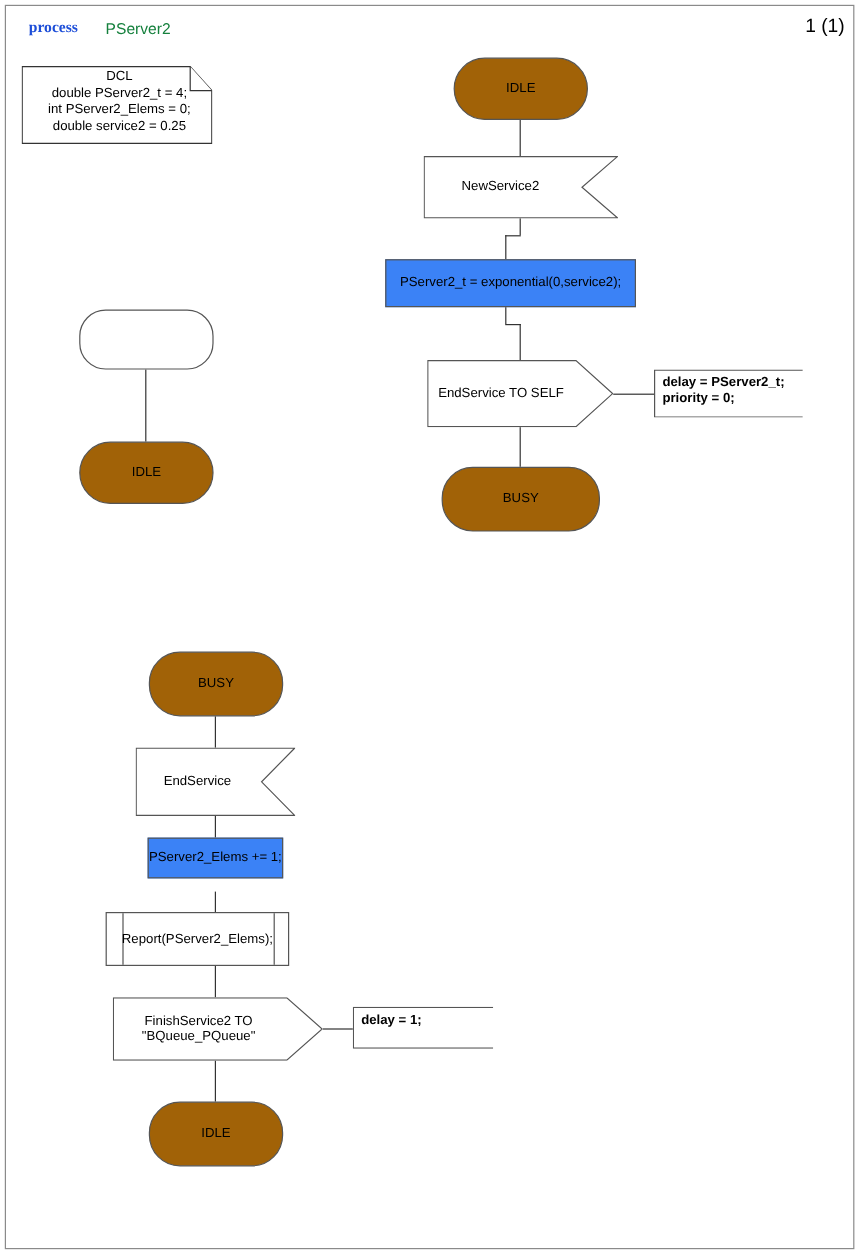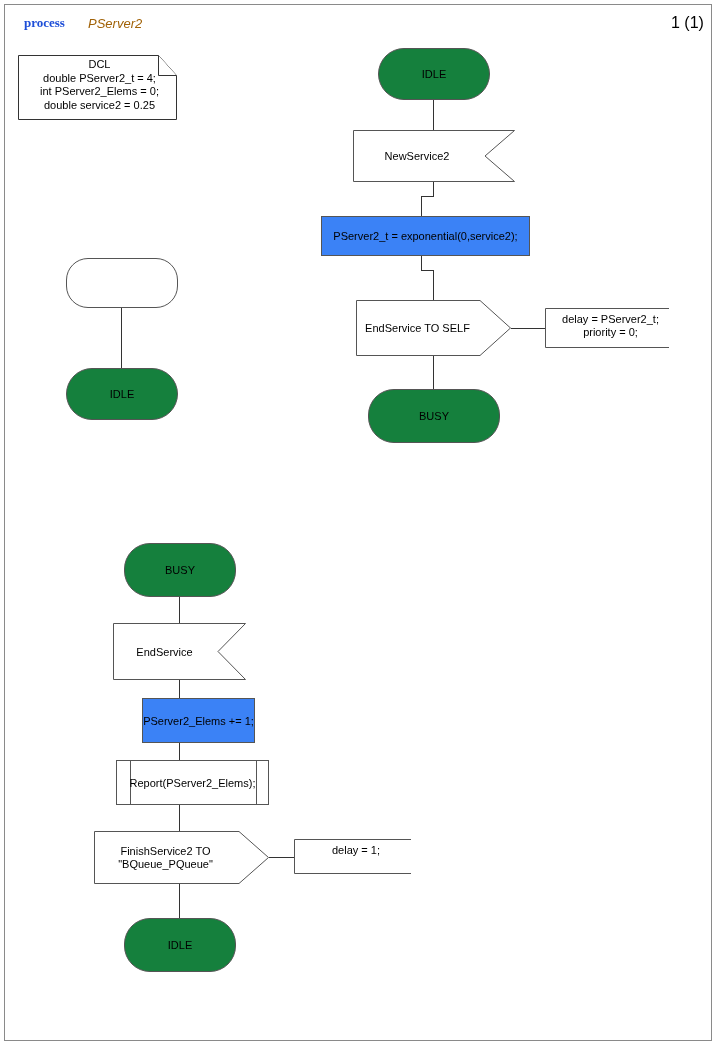--- a/index.html
+++ b/index.html
@@ -33,23 +33,22 @@
     position: absolute;
     font-family: "Liberation Serif", serif;
     font-weight: bold;
     font-size: 13px;
     color: #1d4ed8;
     white-space: nowrap;
   }
   .hdr-name {
     position: absolute;
     font-size: 13px;
-    color: #a16207;
+    color: #15803d;
     white-space: nowrap;
-    font-style: italic;
   }
   .page-num {
     position: absolute;
     font-size: 16px;
     color: #000;
     white-space: nowrap;
   }
 
   
   .sym {
@@ -65,21 +64,21 @@
     font-size: 11px;
     line-height: 13px;
     color: #000;
     white-space: pre-line;
   }
 
   
   .state {
     border: 1px solid #555;
     border-radius: 26px / 26px;
-    background: #15803d;
+    background: #a16207;
     text-decoration: underline;
   }
 
   
   .start-sym {
     border: 1px solid #555;
     border-radius: 22px;
     background: #fff;
   }
 
@@ -117,24 +116,25 @@
     stroke-width: 1;
   }
   .shape-path-dark {
     fill: #ffffff;
     stroke: #333333;
     stroke-width: 1;
   }
 
   
   .comment-sym .lbl {
-    text-align: center;
+    text-align: left;
     top: 0;
     transform: none;
     padding: 5px 0 0 7px;
+    font-weight: bold;
   }
 
   
   .dcl-sym .lbl {
     text-align: center;
     top: 0;
     transform: none;
     padding: 3px 0 0 4px;
     font-size: 11px;
     line-height: 13.5px;
@@ -239,27 +239,27 @@
 
   <div class="sym input-sym" style="left:113px; top:623px; width:133px; height:57px;">
     <svg viewBox="0 0 133 57" preserveAspectRatio="none">
       <path class="shape-path" d="M 0.5 0.5 L 132.5 0.5 L 105 28.5 L 132.5 56.5 L 0.5 56.5 Z"></path>
     </svg>
     <div class="lbl lbl-sm" style="right:30px; left:0;">EndService</div>
   </div>
 
   <div class="conn v" style="left:179px; top:680px; height:18px;"></div>
 
-  <div class="sym task" style="left:123px; top:698px; width:113px; height:45px;margin-left:19px;">
+  <div class="sym task" style="left:123px; top:698px; width:113px; height:34px;">
     <div class="lbl lbl-sm">PServer2_Elems += 1;</div>
   </div>
 
   <div class="conn v" style="left:179px; top:743px; height:17px;"></div>
 
-  <div class="sym proccall" style="left:116px; top:760px; width:153px; height:45px;">
+  <div class="sym proccall" style="left:88px; top:760px; width:153px; height:45px;">
     <div class="bar" style="left:13px;"></div>
     <div class="bar" style="left:139px;"></div>
     <div class="lbl lbl-sm">Report(PServer2_Elems);</div>
   </div>
 
   <div class="conn v" style="left:179px; top:805px; height:26px;"></div>
 
   <div class="sym output-sym" style="left:94px; top:831px; width:175px; height:53px;">
     <svg viewBox="0 0 175 53" preserveAspectRatio="none">
       <path class="shape-path" d="M 0.5 0.5 L 145 0.5 L 174.5 26.5 L 145 52.5 L 0.5 52.5 Z"></path>

